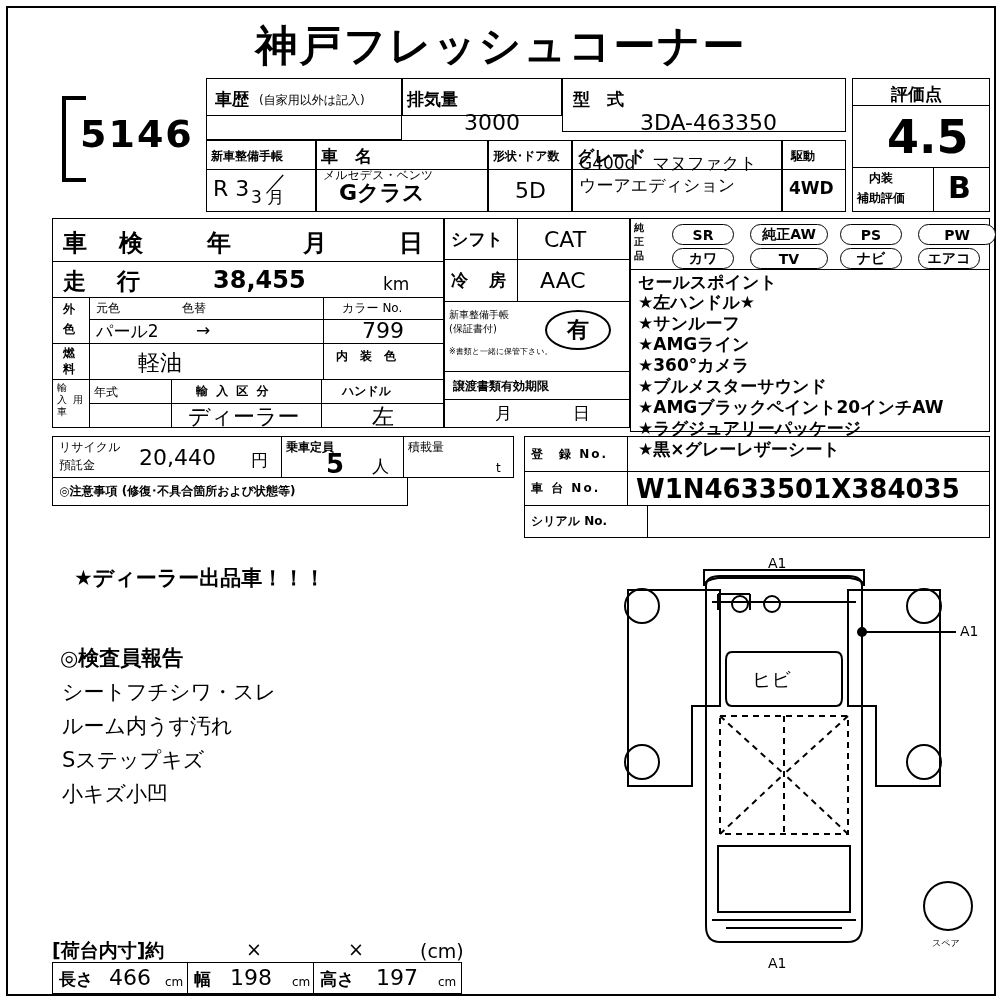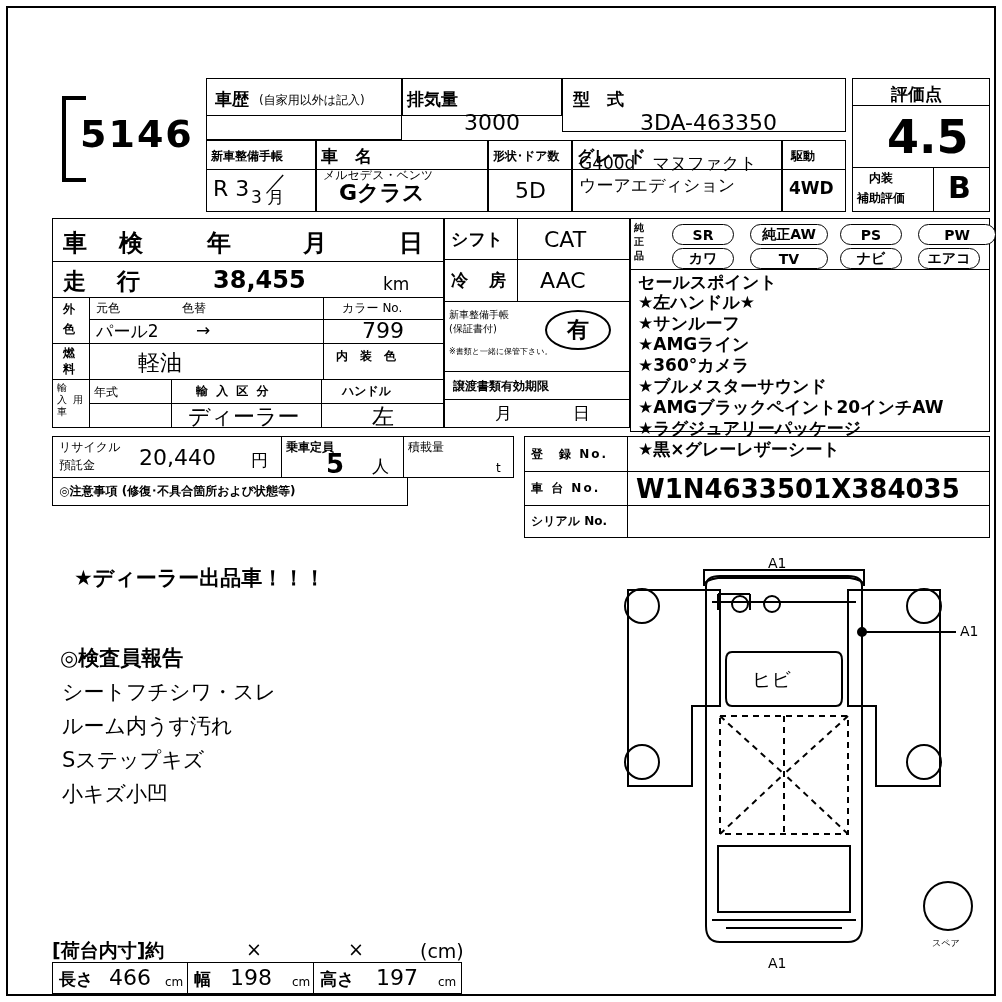--- a/index.html
+++ b/index.html
@@ -72,20 +72,21 @@
   
   .diagram { position:absolute; left:600px; top:556px; width:396px; height:420px; }
 </style>
 </head>
 <body>
 
 <div class="sheet">
 
   <div class="outer-frame"></div>
 
+  <div class="title">神戸フレッシュコーナー</div>
 
   <div class="lot-bracket"></div>
   <div class="lot-num">5146</div>
 
   <div class="c" style="left:206px;top:78px;width:196px;height:38px;">
     <div class="txt lbl" style="left:8px;top:9px;font-weight:bold;">車歴</div>
     <div class="txt lbl-s" style="left:52px;top:13px;">(自家用以外は記入)</div>
   </div>
   <div class="c" style="left:402px;top:78px;width:160px;height:38px;">
     <div class="txt lbl" style="left:4px;top:9px;font-weight:bold;">排気量</div>
@@ -301,21 +302,21 @@
   </div>
   <div class="c" style="left:628px;top:436px;width:362px;height:36px;border-left:none;">
     <div class="txt val" style="left:8px;top:4px;"></div>
   </div>
   <div class="c" style="left:524px;top:472px;width:104px;height:34px;border-top:none;">
     <div class="txt lbl-s" style="left:6px;top:8px;font-weight:bold;letter-spacing:2px;">車 台 No.</div>
   </div>
   <div class="c" style="left:628px;top:472px;width:362px;height:34px;border-top:none;border-left:none;">
     <div class="txt" style="left:8px;top:2px;font-size:26px;font-weight:bold;">W1N4633501X384035</div>
   </div>
-  <div class="c" style="left:524px;top:506px;width:104px;height:32px;border-top:none;">
+  <div class="c" style="left:524px;top:506px;width:124px;height:32px;border-top:none;">
     <div class="txt lbl-s" style="left:6px;top:7px;font-weight:bold;">シリアル No.</div>
   </div>
   <div class="c" style="left:628px;top:506px;width:362px;height:32px;border-top:none;border-left:none;">
     <div class="txt val" style="left:8px;top:2px;"></div>
   </div>
 
   <div class="note-head" style="left:74px;top:564px;">★ディーラー出品車！！！</div>
   <div class="note-head" style="left:60px;top:644px;">◎検査員報告</div>
   <div class="note-line" style="left:62px;top:678px;">シートフチシワ・スレ</div>
   <div class="note-line" style="left:62px;top:712px;">ルーム内うす汚れ</div>

